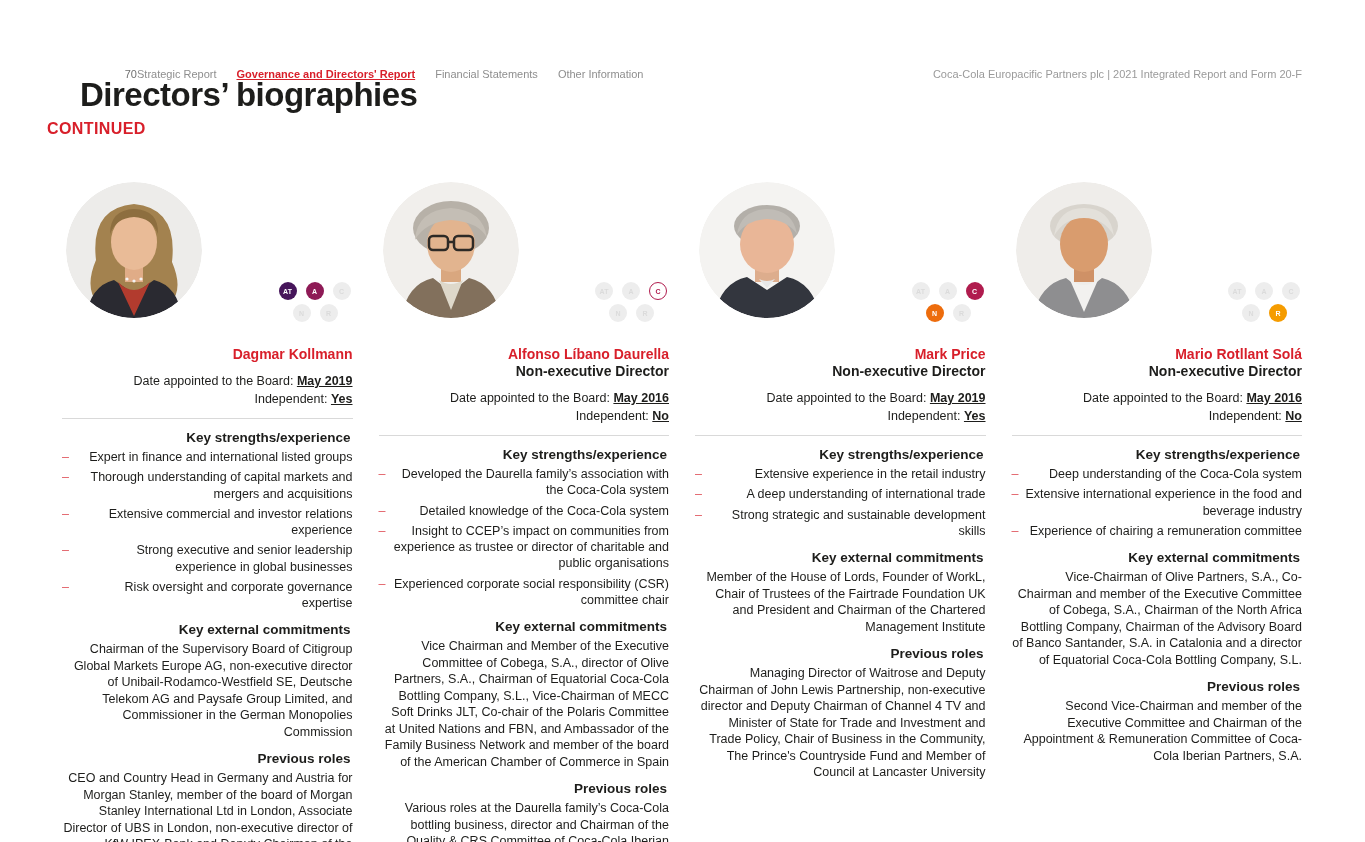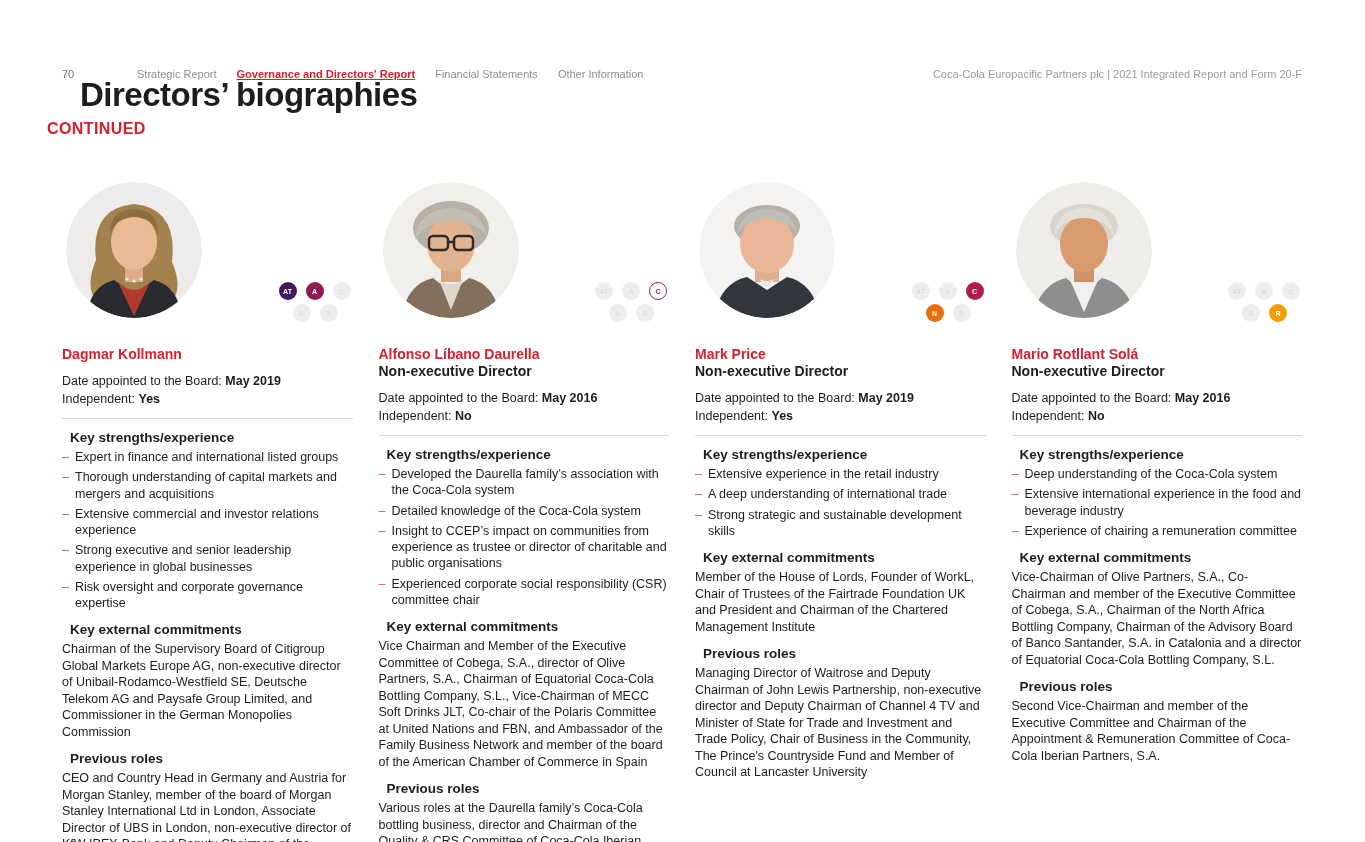--- a/index.html
+++ b/index.html
@@ -2,21 +2,21 @@
 <html><head>
 <meta charset="utf-8">
 <style>
   * { box-sizing: border-box; margin: 0; padding: 0; }
   html,body { width:1365px; height:842px; }
   body {
     background:#ffffff;
     font-family:"Liberation Sans", sans-serif;
     color:#1d1d1b;
   }
-  .page { position:relative; width:1365px; height:842px; overflow:hidden; background:#fff; }
+  .page { position:relative; width:1365px; height:842px; overflow:hidden; background:#fff;text-align:right; }
 
   
   .header {
     position:absolute; top:48px; left:62px; right:63px;
     display:flex; align-items:baseline;
     font-size:11px; color:#8e8e8e; white-space:nowrap;
   }
   .pagenum { width:75px; color:#6f6f6f; }
   .nav { display:flex; gap:20px;margin-top:20px; }
   .nav-item { color:#8e8e8e; cursor:pointer; }
@@ -64,23 +64,23 @@
   .badge[data-state="crimson"]        { background:#b01c4e; color:#fff; }
   .badge[data-state="crimson-outline"]{ background:#fff; color:#b01c4e; border:1.5px solid #b01c4e; }
   .badge[data-state="orange"]         { background:#ed6c0c; color:#fff; }
   .badge[data-state="amber"]          { background:#f59c00; color:#fff; }
 
   
   .name { margin-top:28px; font-size:14px; font-weight:bold; color:#d81f2a; }
   .role { font-size:14px; font-weight:bold; color:#1d1d1b; margin-top:1px; }
   .role sup { font-size:8.5px; }
   .meta { margin-top:11px; font-size:12.5px; line-height:1.4; }
-  .meta b { font-weight:bold; }
+  .meta b { font-weight:bold;text-decoration:underline; }
   .divider { border:none; border-top:1px solid #d9d9d9; margin:10px 0 0; }
-  h3.sec { font-size:13.5px; font-weight:bold; margin:11px 8px 4px; color:#1d1d1b; }
+  h3.sec { font-size:13.5px; font-weight:bold; margin:11px 2px 4px; color:#1d1d1b; }
   ul.strengths { list-style:none; font-size:12.5px; line-height:1.3; }
   ul.strengths li { position:relative; padding-left:13px; margin-bottom:4px; }
   ul.strengths li::before { content:"–"; position:absolute; left:0; color:#e0575f; }
   p.body { font-size:12.5px; line-height:1.32; }
 </style>
 </head>
 <body>
 
 <div class="page">
 

